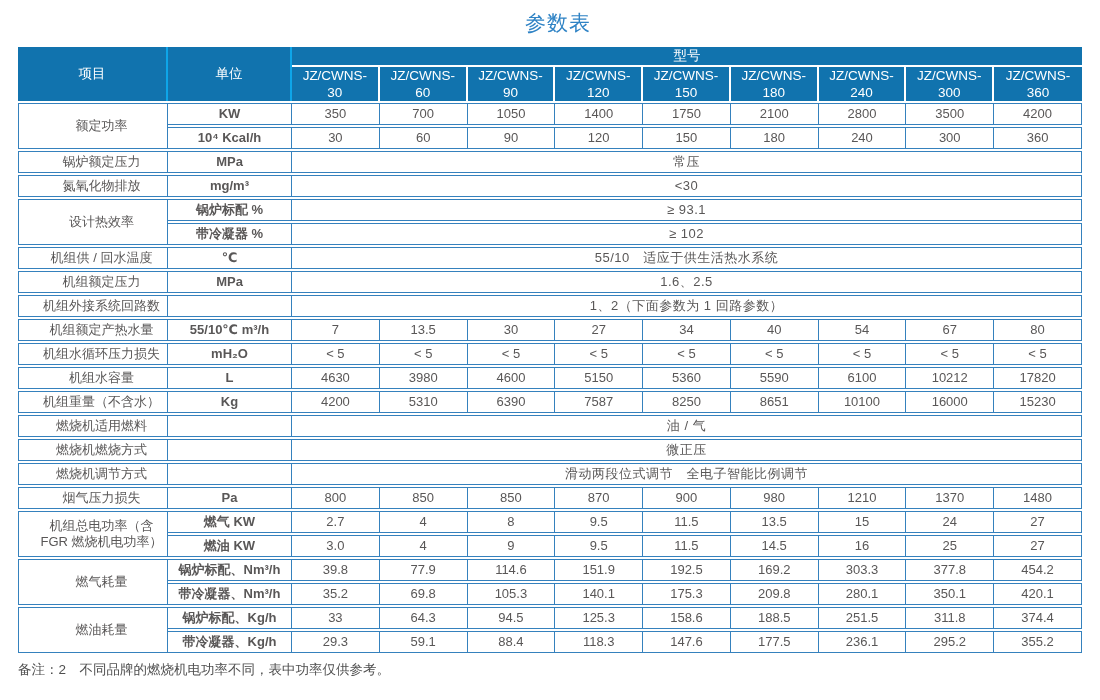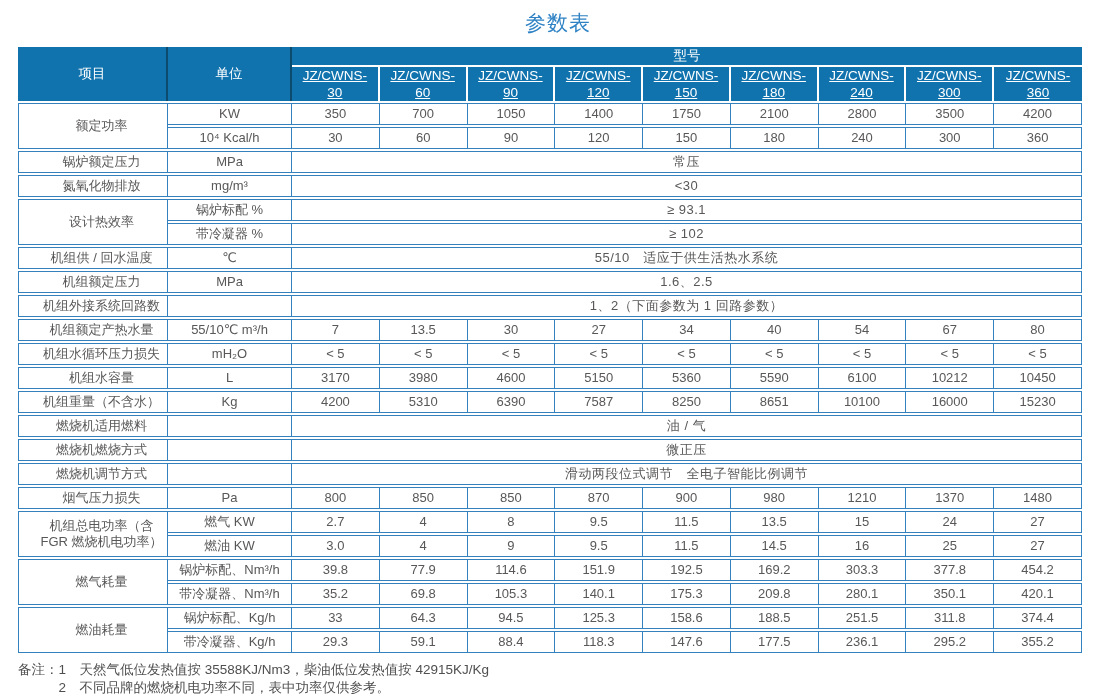--- a/index.html
+++ b/index.html
@@ -26,37 +26,37 @@
   }
   col.c-item{width:150px;}
   col.c-unit{width:124px;}
   th{
     background:var(--header_bg,#1173ae);
     color:var(--header_text,#ffffff);
     font-weight:400;
     font-size:13.5px;
     padding:0;
   }
-  th.sep{border-right:2px solid #0c4a6e;}
+  th.sep{border-right:2px solid #0ea5e9;}
   th.group-th{height:14px;}
-  th.model-th{height:32px;line-height:17px;border-right:2px solid #ffffff;text-decoration:underline;}
+  th.model-th{height:32px;line-height:17px;border-right:2px solid #ffffff;}
   th.model-th.last{border-right:none;}
   .mline{display:block;}
   td{
     text-align:center;
     height:20px;
     line-height:16px;
     padding:0 2px;
     border-top:1px solid var(--border,#3581bd);
     border-bottom:1px solid var(--border,#3581bd);
     border-right:1px solid var(--border,#3581bd);
     overflow:hidden;
   }
   td.item-cell{border-left:1px solid var(--border,#3581bd);padding-left:19px;}
-  td.unit-cell{white-space:nowrap;}
+  td.unit-cell{white-space:nowrap;font-weight:bold;}
   td.span-cell{letter-spacing:0.5px;}
   .notes{
     display:flex;
     width:1064px;
     margin:6px auto 0 auto;
     font-size:13.5px;
     color:#4f4f4f;
     line-height:17.5px;
   }
   .notes-prefix{flex:0 0 auto;white-space:pre;}
@@ -208,29 +208,29 @@
         <td class="value-cell">&lt; 5</td>
         <td class="value-cell">&lt; 5</td>
         <td class="value-cell">&lt; 5</td>
         <td class="value-cell">&lt; 5</td>
         <td class="value-cell">&lt; 5</td>
         <td class="value-cell">&lt; 5</td>
       </tr>
       <tr>
         <td class="item-cell">机组水容量</td>
         <td class="unit-cell">L</td>
-        <td class="value-cell">3170</td>
+        <td class="value-cell">4630</td>
         <td class="value-cell">3980</td>
         <td class="value-cell">4600</td>
         <td class="value-cell">5150</td>
         <td class="value-cell">5360</td>
         <td class="value-cell">5590</td>
         <td class="value-cell">6100</td>
         <td class="value-cell">10212</td>
-        <td class="value-cell">10450</td>
+        <td class="value-cell">17820</td>
       </tr>
       <tr>
         <td class="item-cell">机组重量（不含水）</td>
         <td class="unit-cell">Kg</td>
         <td class="value-cell">4200</td>
         <td class="value-cell">5310</td>
         <td class="value-cell">6390</td>
         <td class="value-cell">7587</td>
         <td class="value-cell">8250</td>
         <td class="value-cell">8651</td>
@@ -340,17 +340,16 @@
         <td class="value-cell">236.1</td>
         <td class="value-cell">295.2</td>
         <td class="value-cell">355.2</td>
       </tr>
     </tbody>
 </table>
 
 <div class="notes">
   <div class="notes-prefix">备注：</div>
   <div>
-    <div class="note-line">1　天然气低位发热值按 35588KJ/Nm3，柴油低位发热值按 42915KJ/Kg</div>
     <div class="note-line">2　不同品牌的燃烧机电功率不同，表中功率仅供参考。</div>
 
   </div>
 </div>
 
 </body></html>

